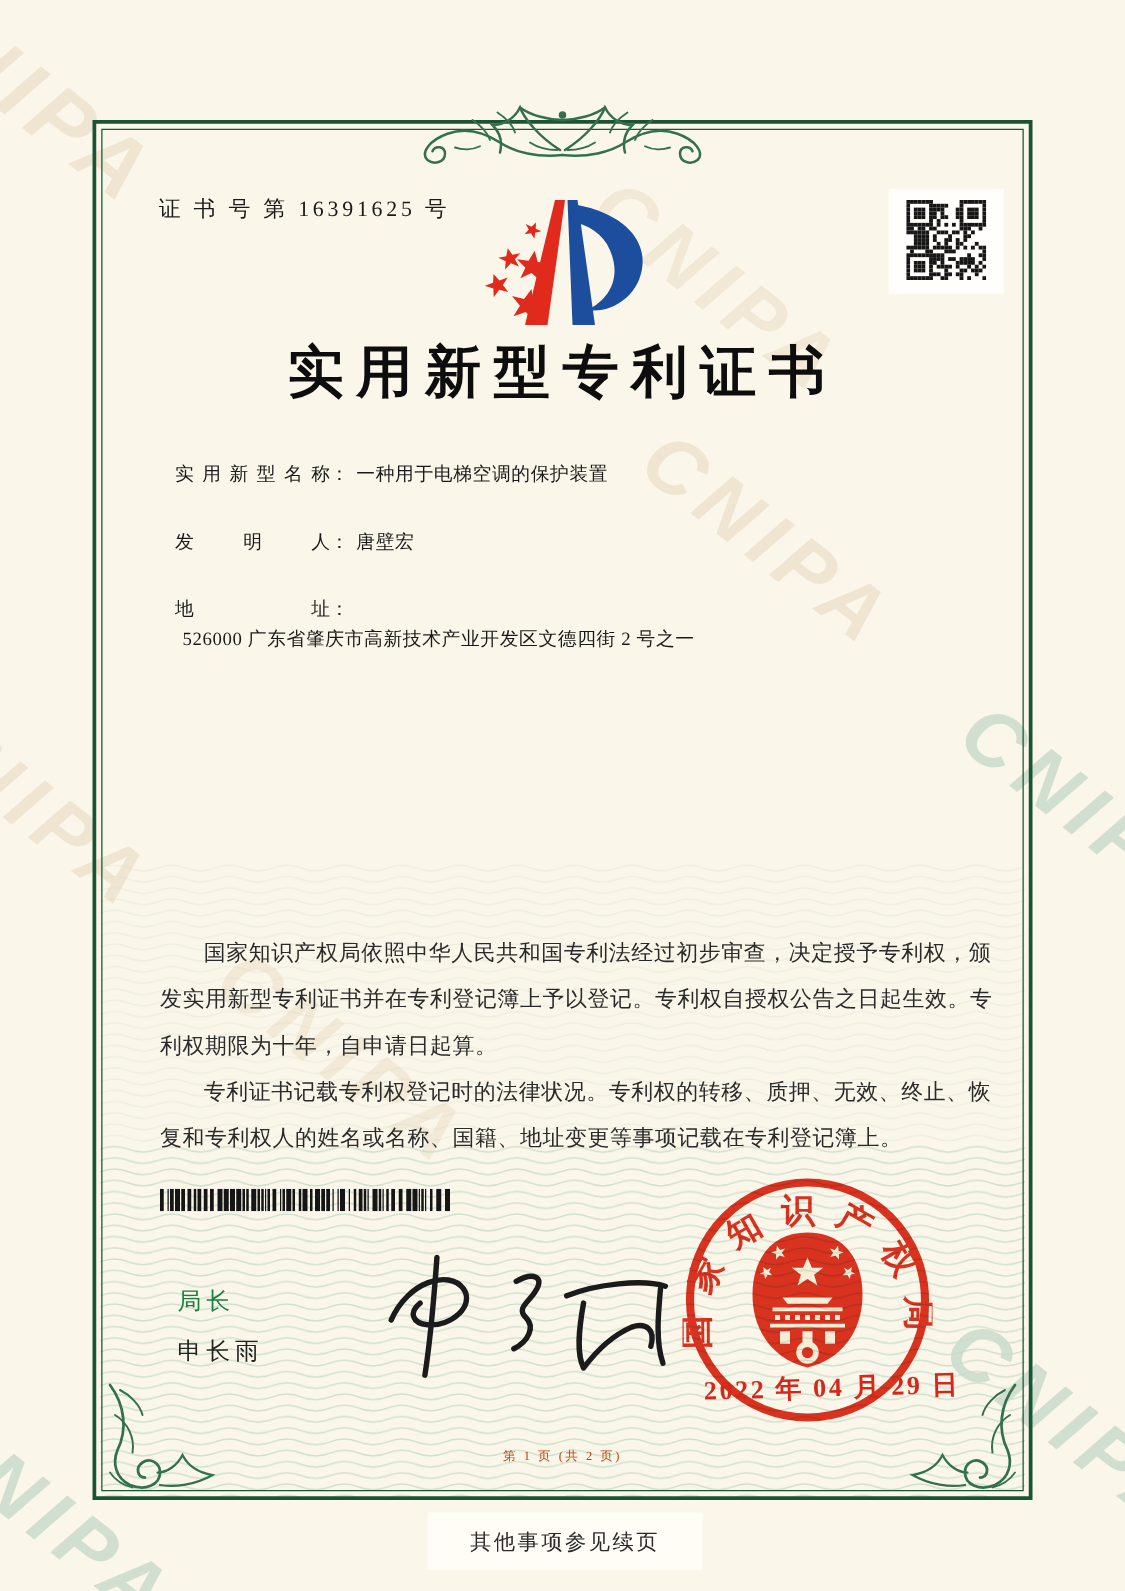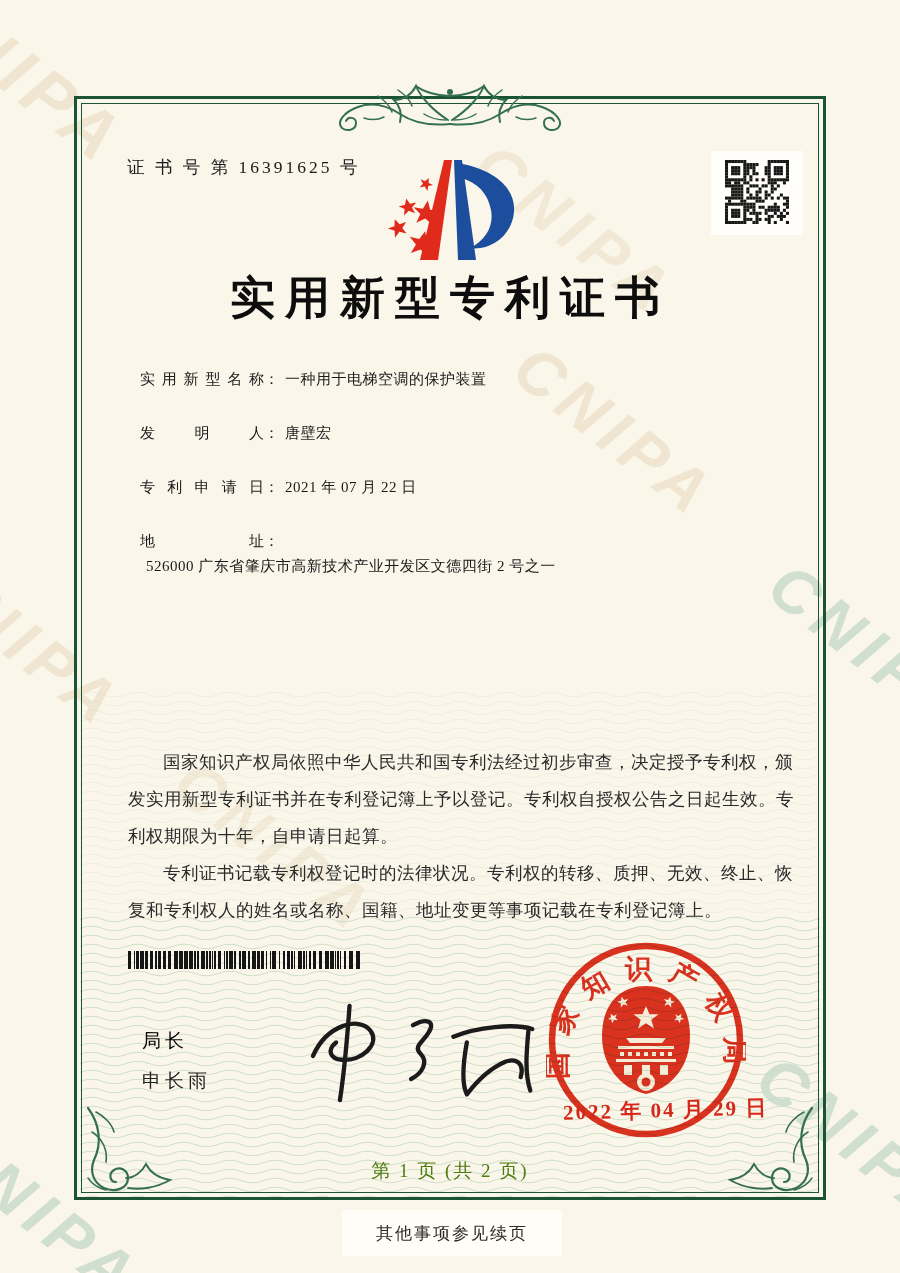--- a/index.html
+++ b/index.html
@@ -69,34 +69,34 @@
   }
   .body-text p{margin:0; text-indent:2em;}
   
   .barcode{
     position:absolute; left:128px; top:951px; width:234px; height:18px;
     font-size:0; white-space:nowrap; overflow:hidden;
   }
   .barcode i{display:inline-block; height:100%; background:#151515;}
   
   .signer-title{position:absolute; left:142px; top:1028px; font-size:19px; letter-spacing:4px;
-    font-family:"Liberation Sans","DejaVu Sans",sans-serif; color:#000000; font-weight:500;}
+    font-family:"Liberation Sans","DejaVu Sans",sans-serif; color:#15803d; font-weight:500;}
   .signer-name{position:absolute; left:142px; top:1068px; font-size:19px; letter-spacing:4px;
     font-family:"Liberation Sans","DejaVu Sans",sans-serif; color:#222; font-weight:500;}
   .signature{position:absolute; left:288px; top:998px;}
   
   .seal{position:absolute; left:546px; top:938px; opacity:.95; mix-blend-mode:multiply;}
   .seal-date{
     position:absolute; left:563px; top:1096px; font-size:21px; font-weight:bold;
     color:#d6281a; letter-spacing:2px; transform:rotate(-1.5deg);
   }
   
   .page-footer{
     position:absolute; left:74px; top:1158px; width:752px; text-align:center;
-    font-size:19px; letter-spacing:2px; color:#4d7c0f;
+    font-size:10px; letter-spacing:2px; color:#c2410c;
   }
   .cont-note-wrap{
     position:absolute; left:342px; top:1210px; width:220px; height:46px;
     background:#fffdf6; display:flex; align-items:center; justify-content:center;
   }
   .cont-note{font-size:17px; letter-spacing:2px; color:#2a2a2a;}
 </style>
 </head>
 <body>
 
@@ -433,23 +433,20 @@
 
   <div class="title">实用新型专利证书</div>
 
   <div class="fields">
     <div class="frow">
       <span class="flabel">实用新型名称</span><span class="colon">：</span><span class="fvalue">一种用于电梯空调的保护装置</span>
     </div>
     <div class="frow">
       <span class="flabel">发明人</span><span class="colon">：</span><span class="fvalue">唐壁宏</span>
     </div>
-    <div class="frow">
-      <span class="flabel">专利申请日</span><span class="colon">：</span><span class="fvalue">2021 年 07 月 22 日</span>
-    </div>
     <div class="frow frow-addr">
       <span class="flabel">地址</span><span class="colon">：</span><span class="fvalue fvalue-addr">526000 广东省肇庆市高新技术产业开发区文德四街 2 号之一</span>
     </div>
   </div>
 
   <div class="body-text">
     <p>国家知识产权局依照中华人民共和国专利法经过初步审查，决定授予专利权，颁发实用新型专利证书并在专利登记簿上予以登记。专利权自授权公告之日起生效。专利权期限为十年，自申请日起算。</p>
     <p>专利证书记载专利权登记时的法律状况。专利权的转移、质押、无效、终止、恢复和专利权人的姓名或名称、国籍、地址变更等事项记载在专利登记簿上。</p>
   </div>
 

